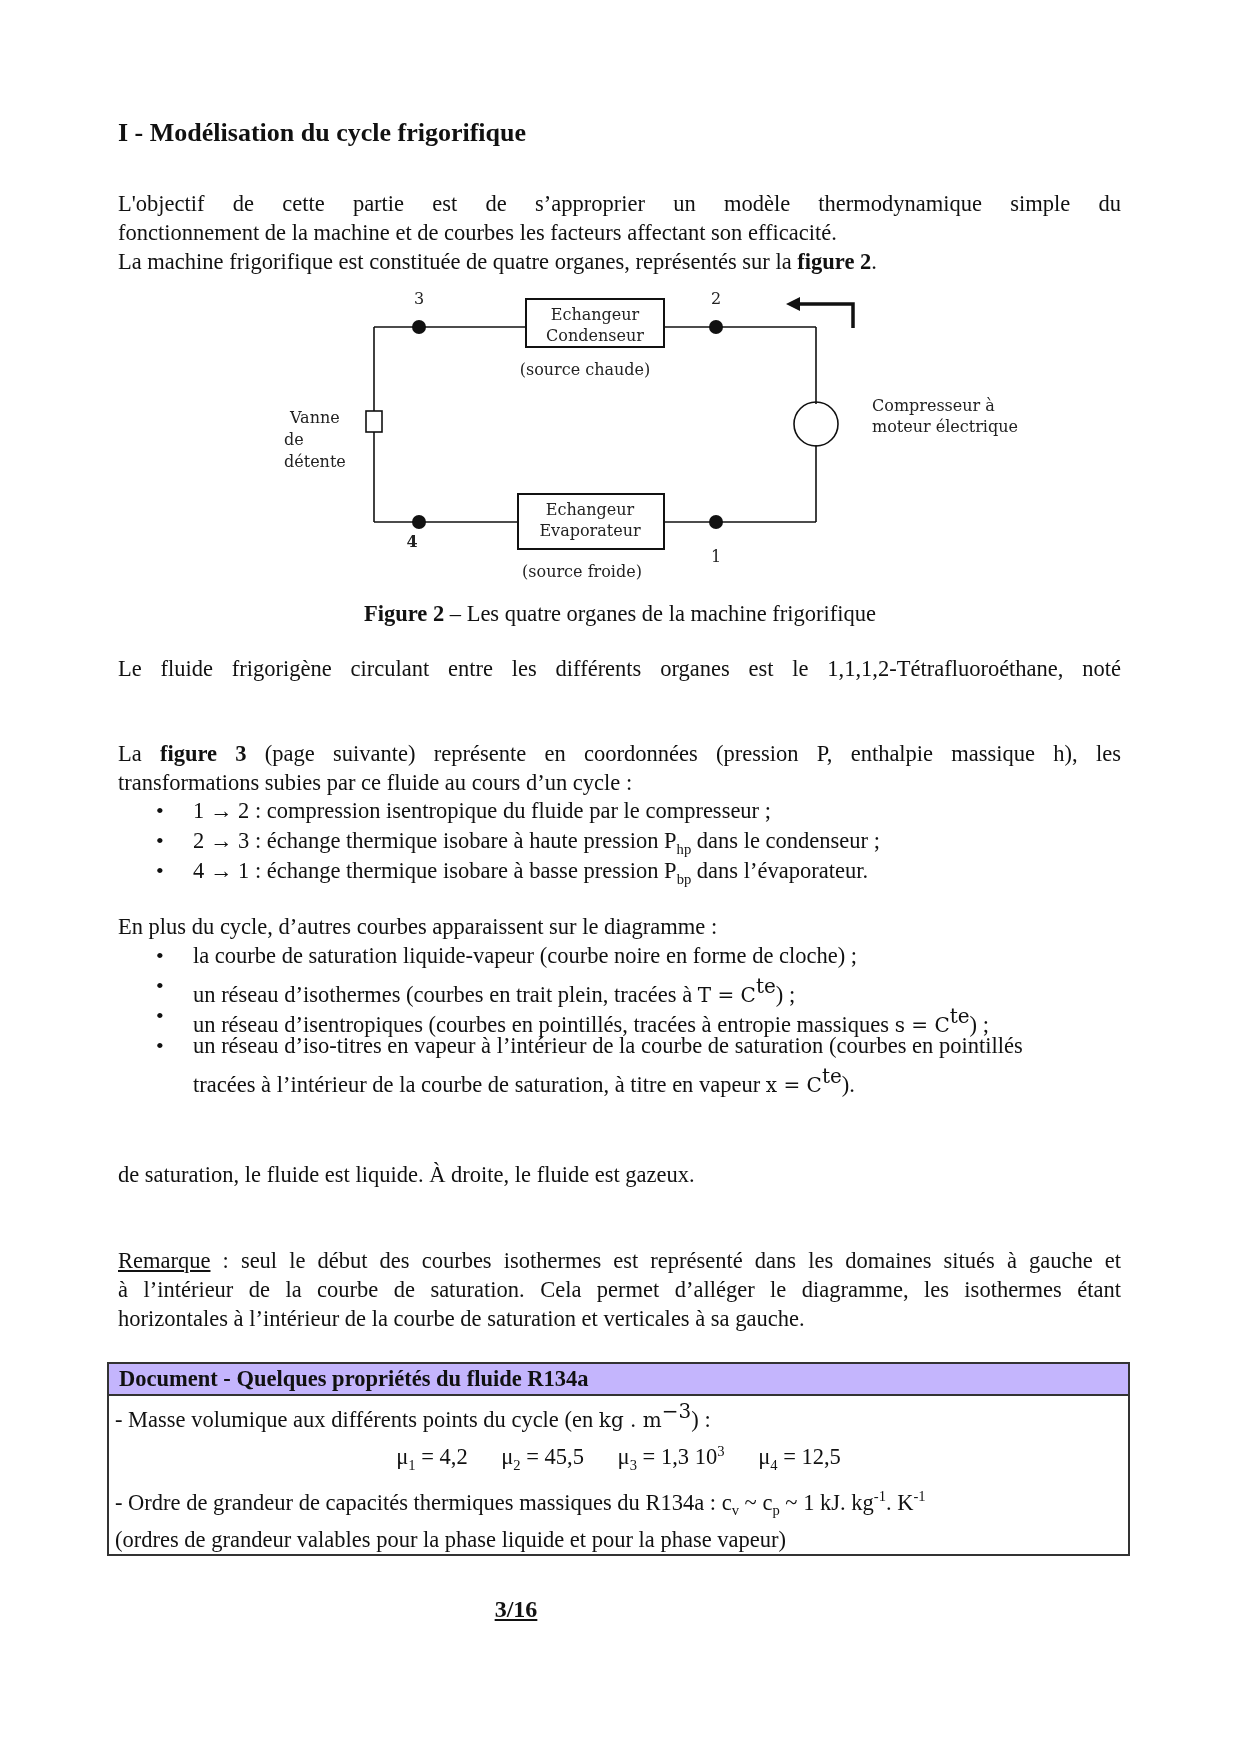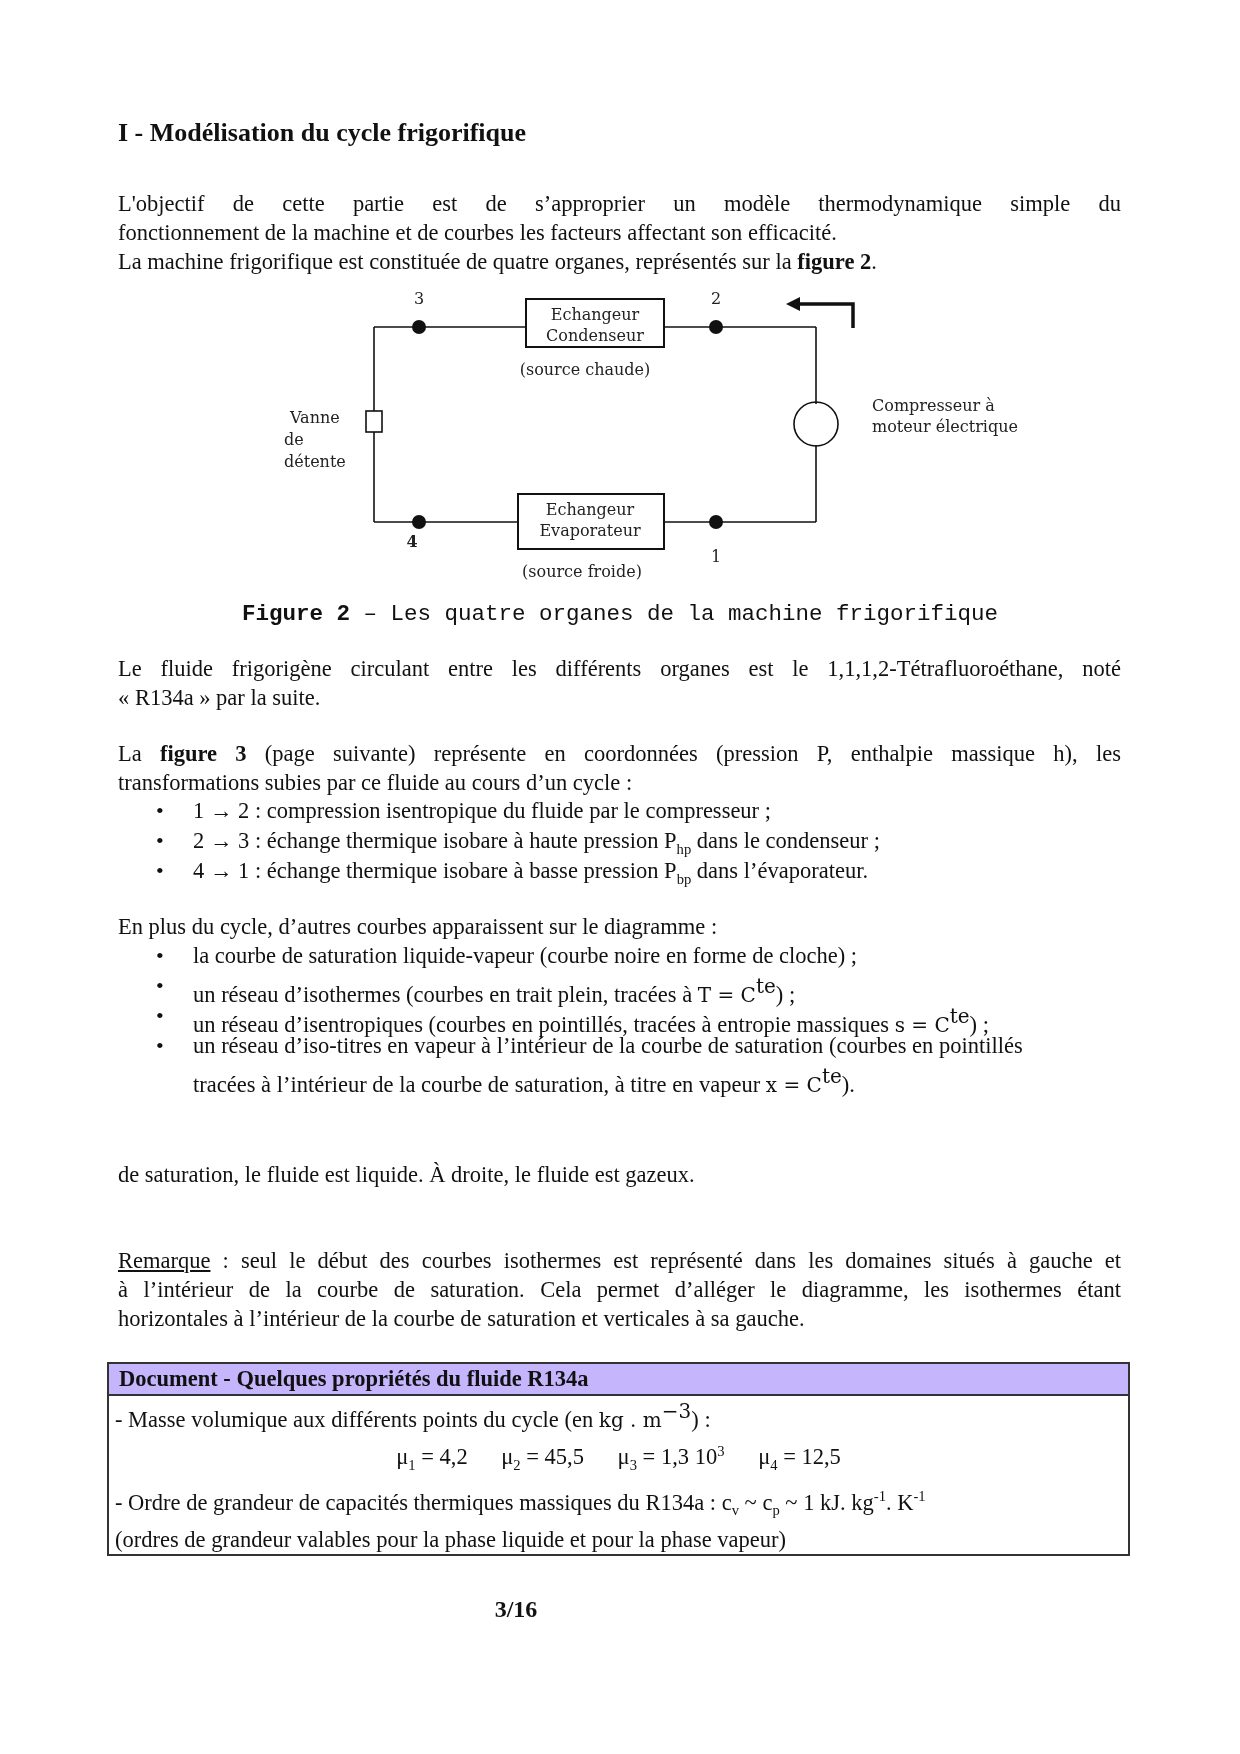--- a/index.html
+++ b/index.html
@@ -10,27 +10,27 @@
   .p { font-size: 22.5px; line-height: 29px; }
   .just-full { text-align: justify; text-align-last: justify; }
   .para { left: 118px; width: 1003px; }
   b { font-weight: bold; }
   ul.bullets { list-style: none; margin: 0; padding: 0; }
   ul.bullets li { position: relative; padding-left: 75px; height: 30px; line-height: 30px; }
   ul.bullets li::before { content: "\2022"; position: absolute; left: 38px; top: 0; font-size: 22px; }
   .cont { padding-left: 75px; }
   .math { font-family: "DejaVu Serif", serif; font-size: 20px; }
   sub, sup { font-size: 65%; }
-  .caption { left: 0; width: 1240px; top: 601px; text-align: center; font-size: 22.5px; font-family: Liberation Mono, monospace; }
+  .caption { left: 0; width: 1240px; top: 601px; text-align: center; font-size: 22.5px; }
   .docbox { left: 107px; top: 1362px; width: 1023px; height: 194px; border: 2px solid #333; box-sizing: border-box; }
   .dochead { background: #c4b5fd; border-bottom: 2px solid #333; height: 30px; line-height: 30px; padding-left: 10px; font-weight: bold; font-size: 22.5px; }
   .docline { padding-left: 6px; font-size: 22.5px; line-height: 30px; }
   .docmu { text-align: center; font-size: 22.5px; line-height: 32px; }
   .docmu span.m { margin: 0 14px; }
-  .pagenum { left: 0; width: 1032px; top: 1596px; text-align: center; font-weight: bold; font-size: 24px; }
+  .pagenum { left: 0; width: 1032px; top: 1596px; text-align: center; font-weight: bold; font-size: 24px; text-decoration: underline; }
   svg text { font-family: "DejaVu Serif", serif; fill: #222; }
   u { }
 </style>
 </head>
 <body>
 
 <div class="abs h1">I - Modélisation du cycle frigorifique</div>
 
 <div class="abs para p" style="top:189px;">
   <div class="just-full">L'objectif de cette partie est de s’approprier un modèle thermodynamique simple du</div>
@@ -92,21 +92,20 @@
   <text x="284" y="187" font-size="16">détente</text>
 
   <text x="872" y="131" font-size="16">Compresseur à</text>
   <text x="872" y="152" font-size="16">moteur électrique</text>
 </svg>
 
 <div class="abs caption"><b>Figure 2</b><span> – Les quatre organes de la machine frigorifique</span></div>
 
 <div class="abs para p" style="top:654px;">
   <div class="just-full">Le fluide frigorigène circulant entre les différents organes est le 1,1,1,2-Tétrafluoroéthane, noté</div>
-  <div>« R134a » par la suite.</div>
 </div>
 
 <div class="abs para p" style="top:739px;">
   <div class="just-full"><span>La </span><b>figure 3</b><span> (page suivante) représente en coordonnées (pression P, enthalpie massique h), les</span></div>
   <div>transformations subies par ce fluide au cours d’un cycle :</div>
   <ul class="bullets" style="margin-top:-1px;">
     <li><span>1 → 2 : compression isentropique du fluide par le compresseur ;</span></li>
     <li><span>2 → 3 : échange thermique isobare à haute pression P</span><sub>hp</sub><span> dans le condenseur ;</span></li>
     <li><span>4 → 1 : échange thermique isobare à basse pression P</span><sub>bp</sub><span> dans l’évaporateur.</span></li>
   </ul>

